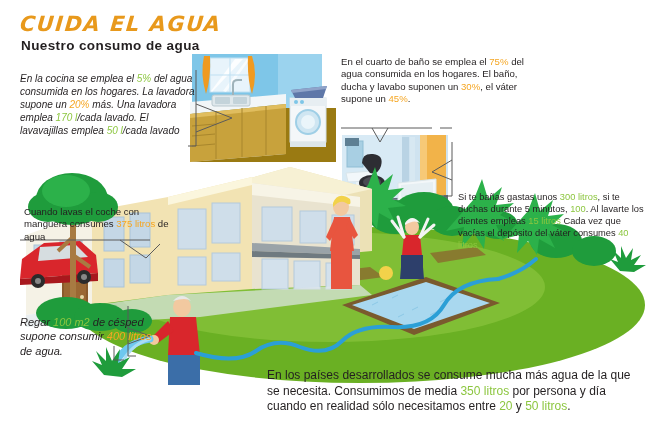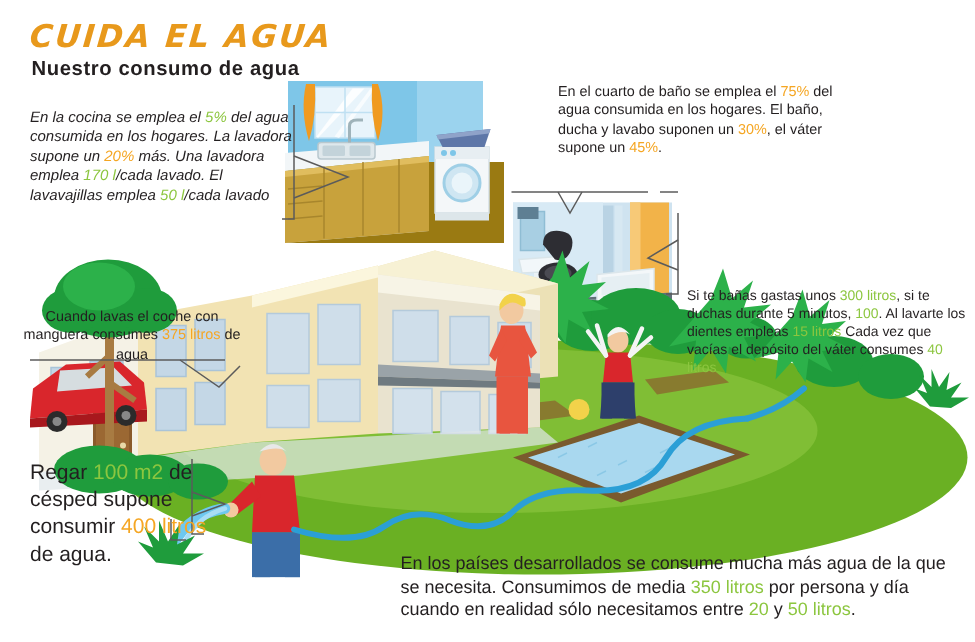--- a/index.html
+++ b/index.html
@@ -21,24 +21,24 @@
     transform:skewX(-5deg);
   }
   #subtitle{
     position:absolute;left:21px;top:38px;
     font-size:13.5px;font-weight:bold;color:#231f20;
     letter-spacing:.4px;
   }
 
   
   #kitchen-text{left:20px;top:72px;width:178px;font-size:10px;font-style:italic;}
-  #bath-text{left:341px;top:56px;width:190px;font-size:9.6px;margin-left:31px;}
+  #bath-text{left:341px;top:56px;width:190px;font-size:9.6px;}
   #bath-stats{left:458px;top:143px;width:190px;font-size:9.3px;margin-top:48px;}
-  #car-text{left:8px;top:206px;width:160px;font-size:9.6px;text-align:center;}
-  #lawn-text{left:20px;top:305px;width:135px;font-size:14px;}
+  #car-text{left:24px;top:206px;width:160px;font-size:9.6px;}
+  #lawn-text{left:20px;top:315px;width:135px;font-size:11px;font-style:italic;}
   #bottom-text{left:267px;top:368px;width:378px;font-size:12px;}
 
   
   #lines{position:absolute;left:0;top:0;width:650px;height:428px;pointer-events:none;}
 
   
   #kitchen{position:absolute;left:190px;top:50px;width:146px;height:112px;overflow:hidden;background:#ffffff;}
   
   #bathroom{position:absolute;left:340px;top:133px;width:110px;height:92px;overflow:hidden;background:#ffffff;}
   

